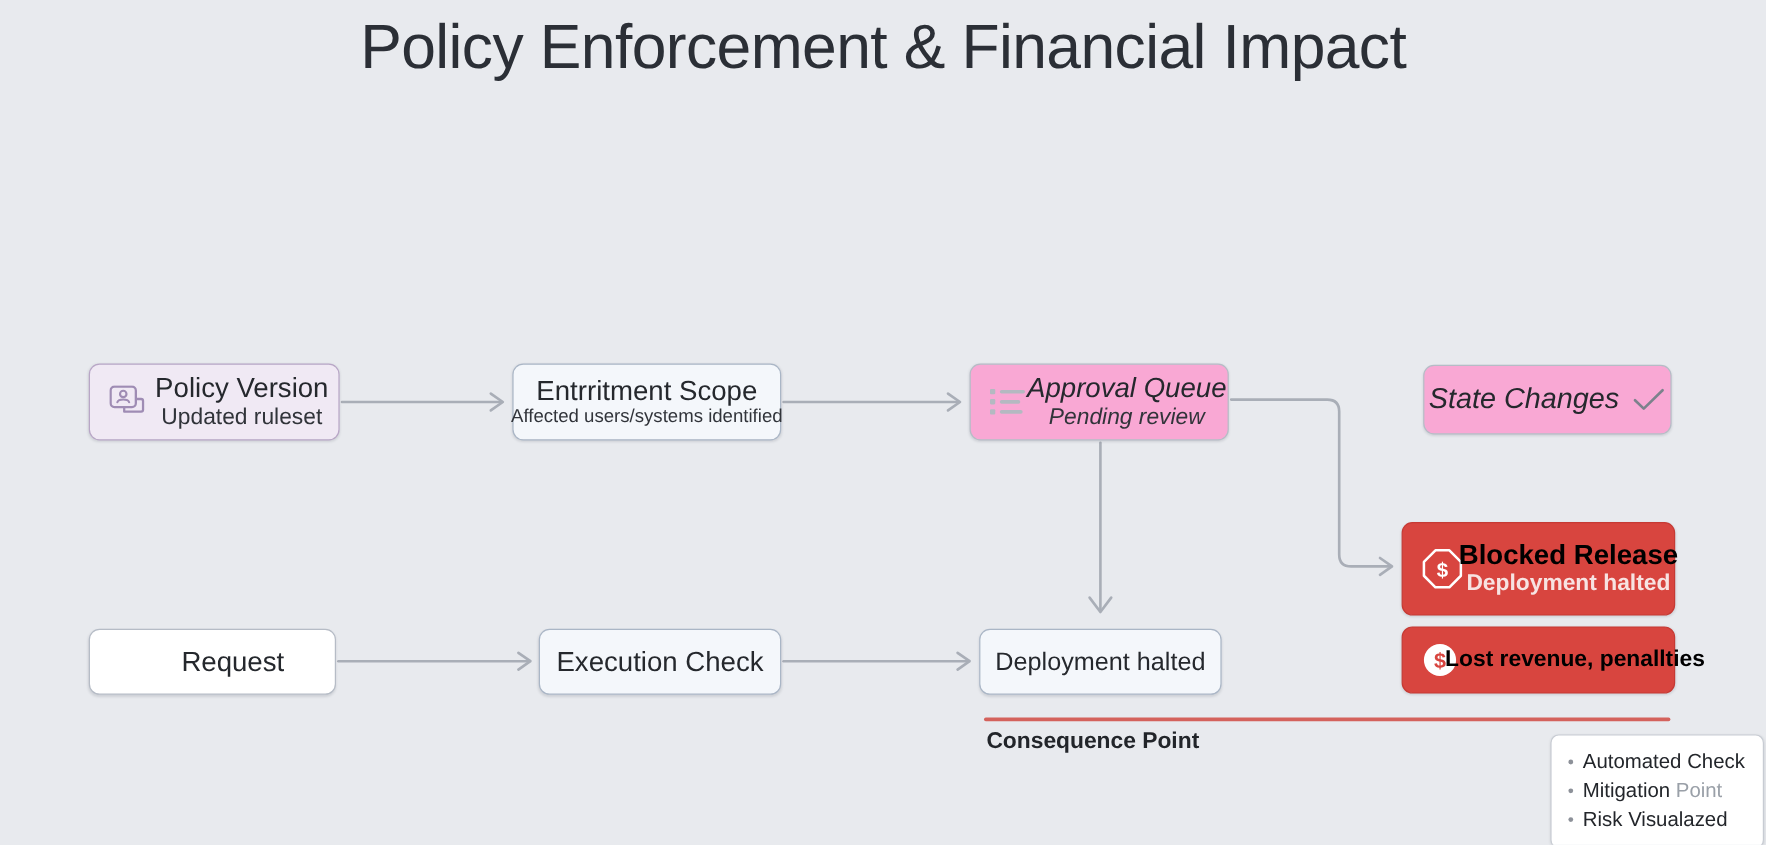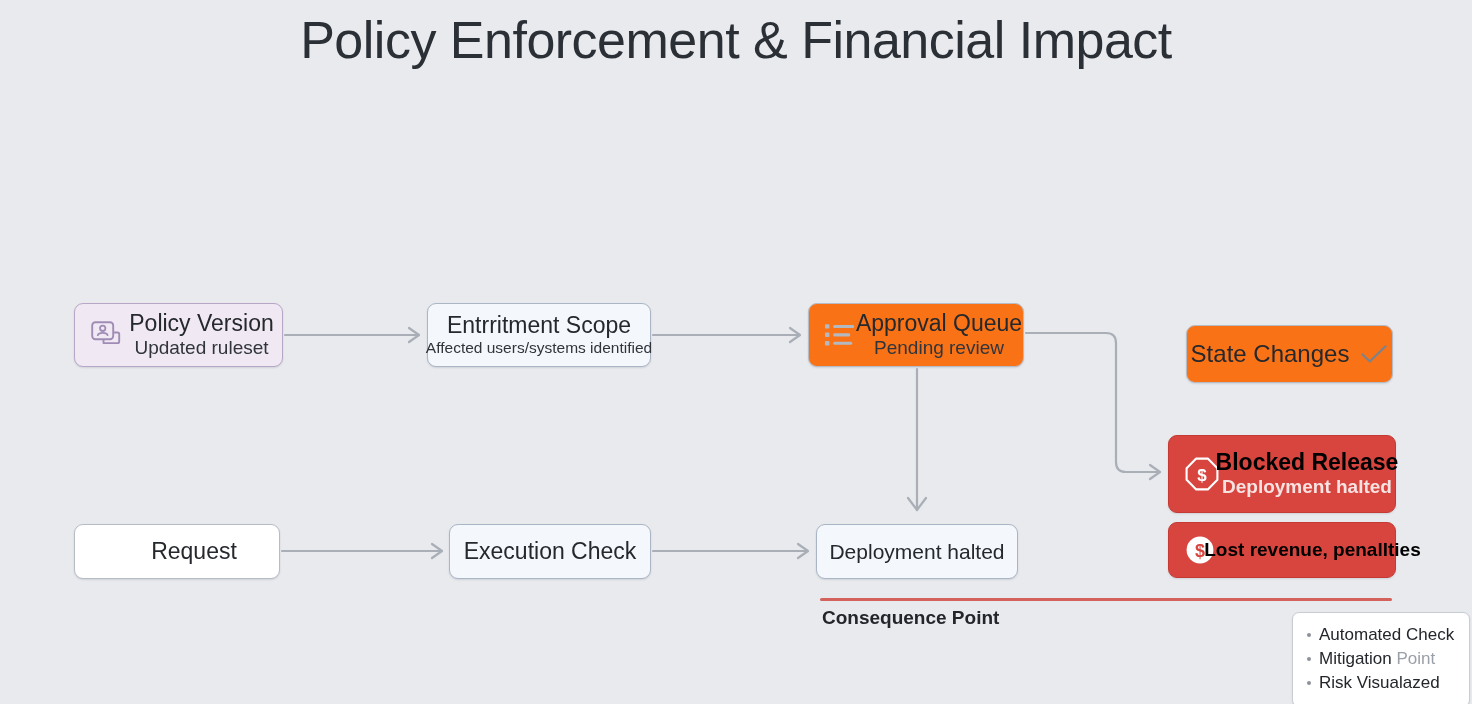--- a/index.html
+++ b/index.html
@@ -80,39 +80,40 @@
   
   .v-lavender {
     background: #f0e9f4;
     border: 1.6px solid #b8a6c6;
   }
   .v-bluish {
     background: #f4f7fb;
     border: 1.6px solid #aab6c6;
   }
   .v-white {
-    background: #f97316;
+    background: #f9a8d4;
     border: 1.6px solid #b6bcc6;
+    font-style: italic;
   }
   .v-plainwhite {
     background: #ffffff;
     border: 1.6px solid #b6bcc6;
   }
   .v-red {
     background: #d8453f;
     border: 1.6px solid #c63a34;
   }
   .v-red .ttl { color: #000000; font-weight: 600; }
   .v-red .sub { color: #f7e3e2; font-weight: 600; }
 
   
   #n-policy-version { left: 74px;   top: 303px; width: 209px; height: 64px; }
   #n-entitlement    { left: 427px;  top: 303px; width: 224px; height: 64px; }
   #n-approval       { left: 808px;  top: 303px; width: 216px; height: 64px; }
-  #n-state-changes  { left: 1186px; top: 304px; width: 207px; height: 58px; margin-top: 21px; }
+  #n-state-changes  { left: 1186px; top: 304px; width: 207px; height: 58px; }
   #n-blocked        { left: 1168px; top: 435px; width: 228px; height: 78px; }
   #n-lost-revenue   { left: 1168px; top: 522px; width: 228px; height: 56px; }
   #n-request        { left: 74px;   top: 524px; width: 206px; height: 55px; padding-left: 34px; }
   #n-execution      { left: 449px;  top: 524px; width: 202px; height: 55px; }
   #n-deployment     { left: 816px;  top: 524px; width: 202px; height: 55px; }
 
   
   #n-entitlement .sub { font-size: 15.5px; transform: translateX(0); }
   #n-entitlement .txtwrap { overflow: visible; }
 

